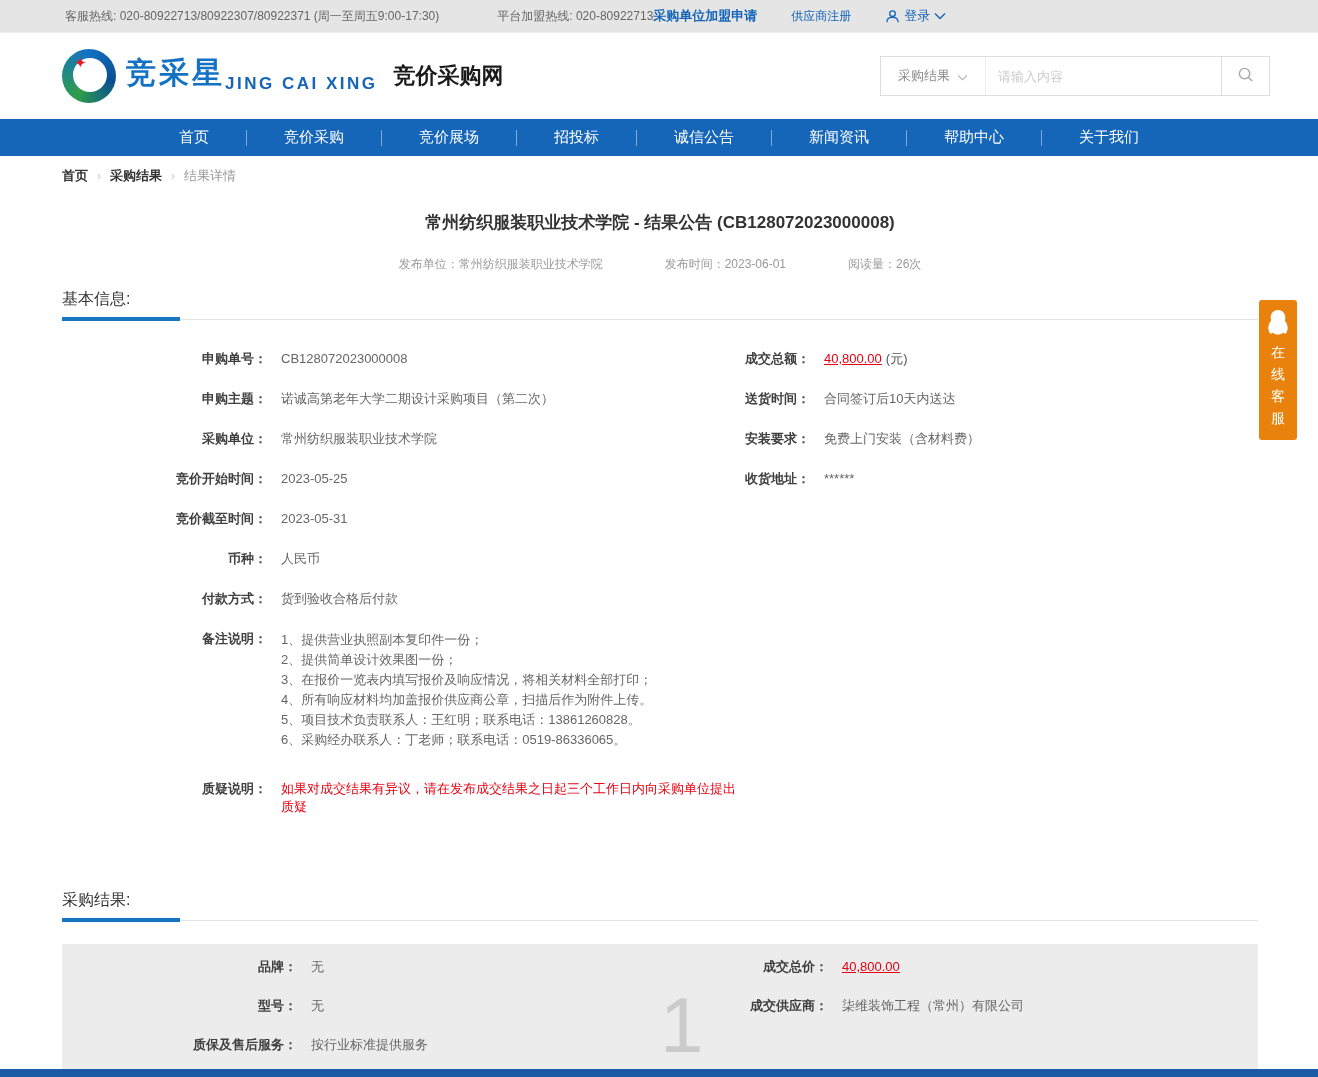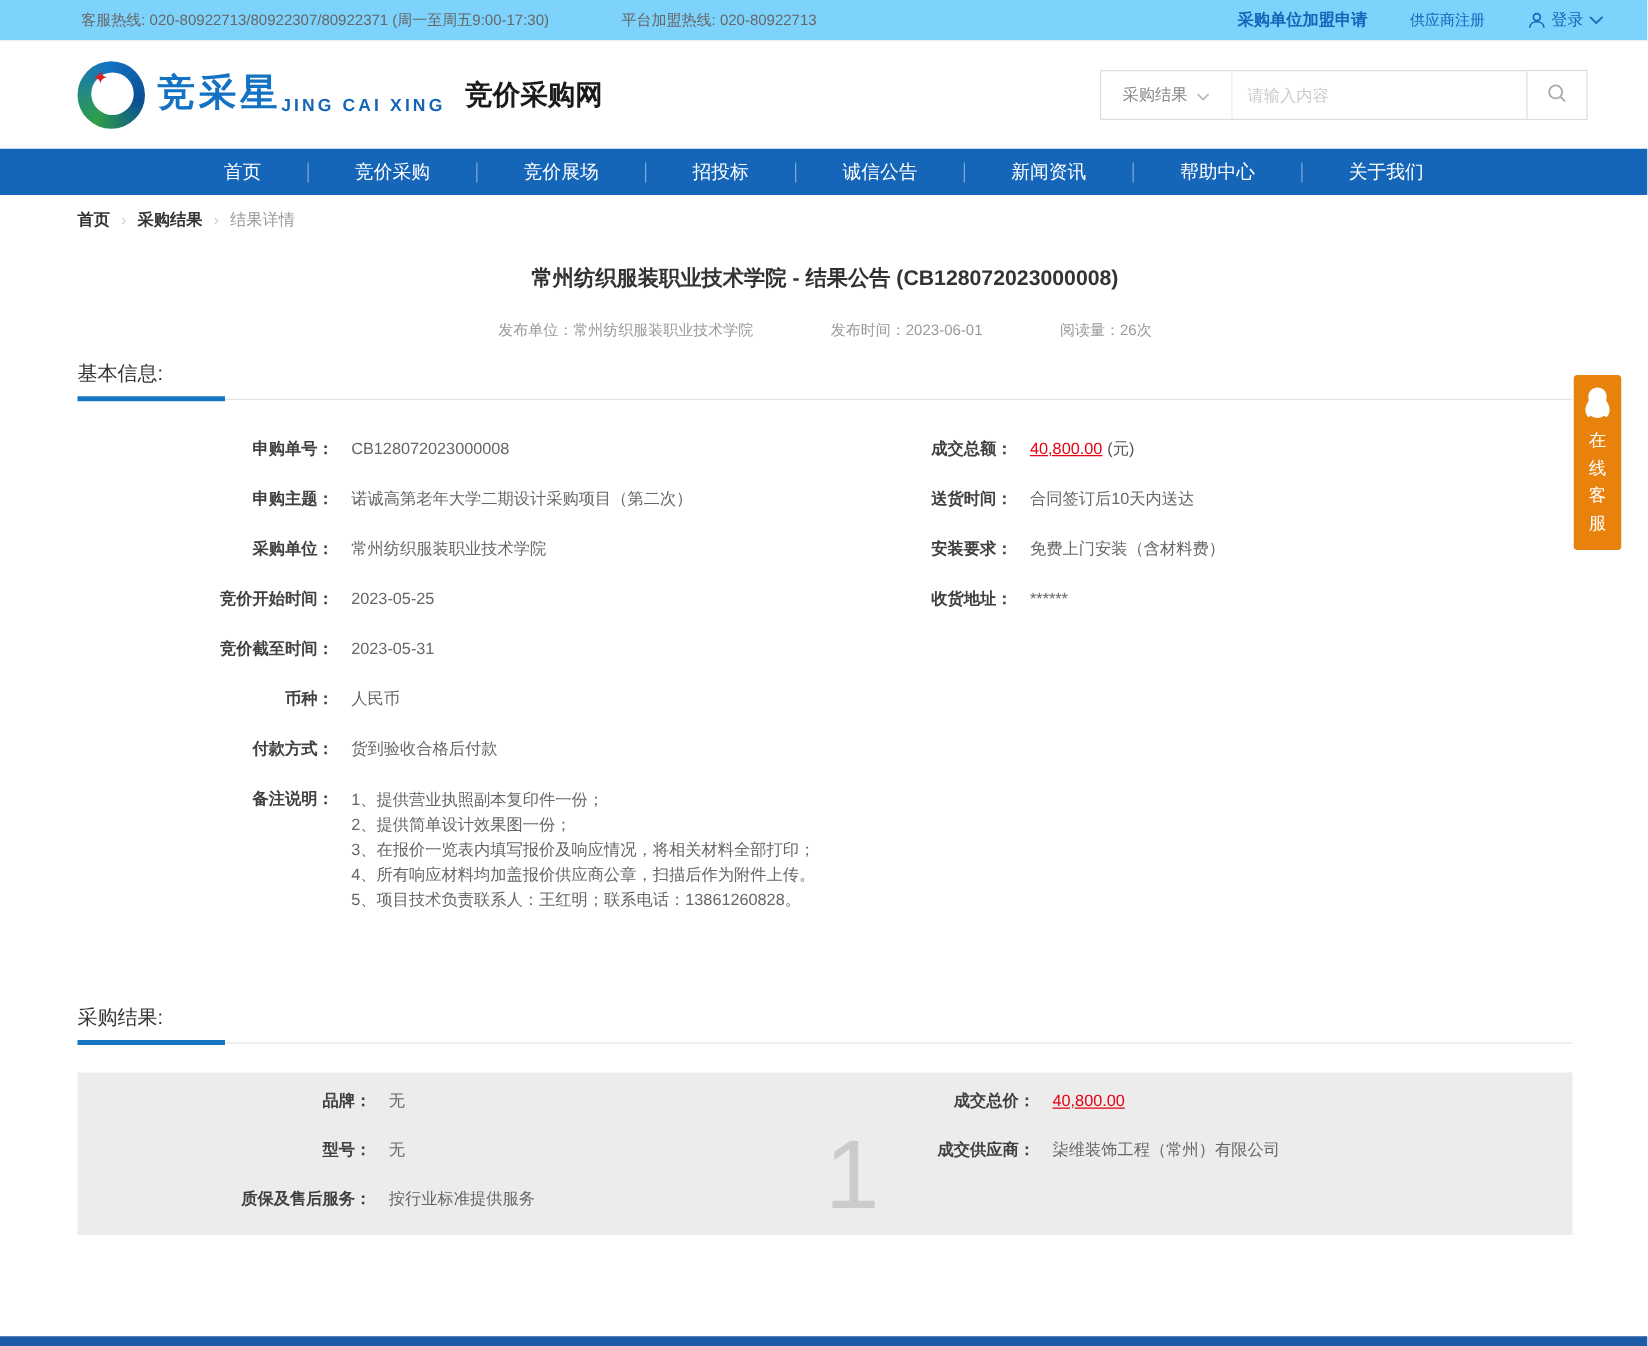--- a/index.html
+++ b/index.html
@@ -3,22 +3,22 @@
 <meta charset="utf-8">
 <style>
   * { box-sizing: border-box; margin: 0; padding: 0; }
   body {
     width: 1318px; height: 1077px; position: relative; overflow: hidden;
     background: #fff; font-family: "Liberation Sans", "DejaVu Sans", sans-serif;
     color: #333;
   }
   
   .topbar {
-    height: 33px; background: #7dd3fc; border-bottom: 1px solid #efefef;
-    display: flex; align-items: center; justify-content: space-between;
+    height: 33px; background: #e5e5e5; border-bottom: 1px solid #efefef;
+    display: flex; align-items: center; 
     padding: 0 35px 0 65px; font-size: 12px; color: #666;
   }
   .topbar-left { display: flex; gap: 58px; }
   .topbar-right { display: flex; align-items: center; gap: 34px; }
   .tb-join { color: #1565b8; font-weight: bold; font-size: 13px; cursor: pointer; }
   .tb-reg { color: #1565b8; cursor: pointer; }
   .tb-login { color: #1565b8; display: flex; align-items: center; gap: 4px; cursor: pointer; font-size: 13px; }
   .tb-login svg { display: block; }
   
   .header {
@@ -32,21 +32,21 @@
   }
   .logo-mark .inner {
     position: absolute; left: 11px; top: 9px; width: 34px; height: 34px;
     border-radius: 50%; background: #fff;
   }
   .logo-mark .star {
     position: absolute; left: 12px; top: 6px; color: #e31e24; font-size: 15px; line-height: 1;
   }
   .logo-text { margin-left: 10px; display: flex; flex-direction: row; }
   .logo-cn { font-size: 30px; font-weight: bold; color: #1472c4; letter-spacing: 3px; line-height: 30px; }
-  .logo-en { font-size: 14px; font-weight: bold; color: #1565b8; letter-spacing: 2.5px; margin-top: 16px; }
+  .logo-en { font-size: 17px; font-weight: bold; color: #1565b8; letter-spacing: 2.5px; margin-top: 16px; }
   .site-name { font-size: 22px; font-weight: bold; color: #1a1a1a; margin-left: 16px; }
   .search {
     display: flex; align-items: stretch; width: 390px; height: 40px;
     border: 1px solid #ddd; background: #fff;
   }
   .search-cat {
     width: 104px; display: flex; align-items: center; justify-content: center; gap: 7px;
     font-size: 13px; color: #888; cursor: pointer;
   }
   .search-input {
@@ -240,21 +240,26 @@
         <div class="fvalue">货到验收合格后付款</div>
       </div>
       <div class="frow">
         <div class="flabel">备注说明：</div>
         <div class="fvalue">
           <div class="remark-line">1、提供营业执照副本复印件一份；</div>
           <div class="remark-line">2、提供简单设计效果图一份；</div>
           <div class="remark-line">3、在报价一览表内填写报价及响应情况，将相关材料全部打印；</div>
           <div class="remark-line">4、所有响应材料均加盖报价供应商公章，扫描后作为附件上传。</div>
           <div class="remark-line">5、项目技术负责联系人：王红明；联系电话：13861260828。</div>
-        </div>
+          <div class="remark-line">6、采购经办联系人：丁老师；联系电话：0519-86336065。</div>
+        </div>
+      </div>
+      <div class="frow" style="margin-top:30px;">
+        <div class="flabel">质疑说明：</div>
+        <div class="fvalue red-text">如果对成交结果有异议，请在发布成交结果之日起三个工作日内向采购单位提出质疑</div>
       </div>
     </div>
     <div class="col-right">
       <div class="frow">
         <div class="flabel">成交总额：</div>
         <div class="fvalue">
           <span class="amount-link">40,800.00</span><span class="amount-unit">(元)</span>
         </div>
       </div>
       <div class="frow">

